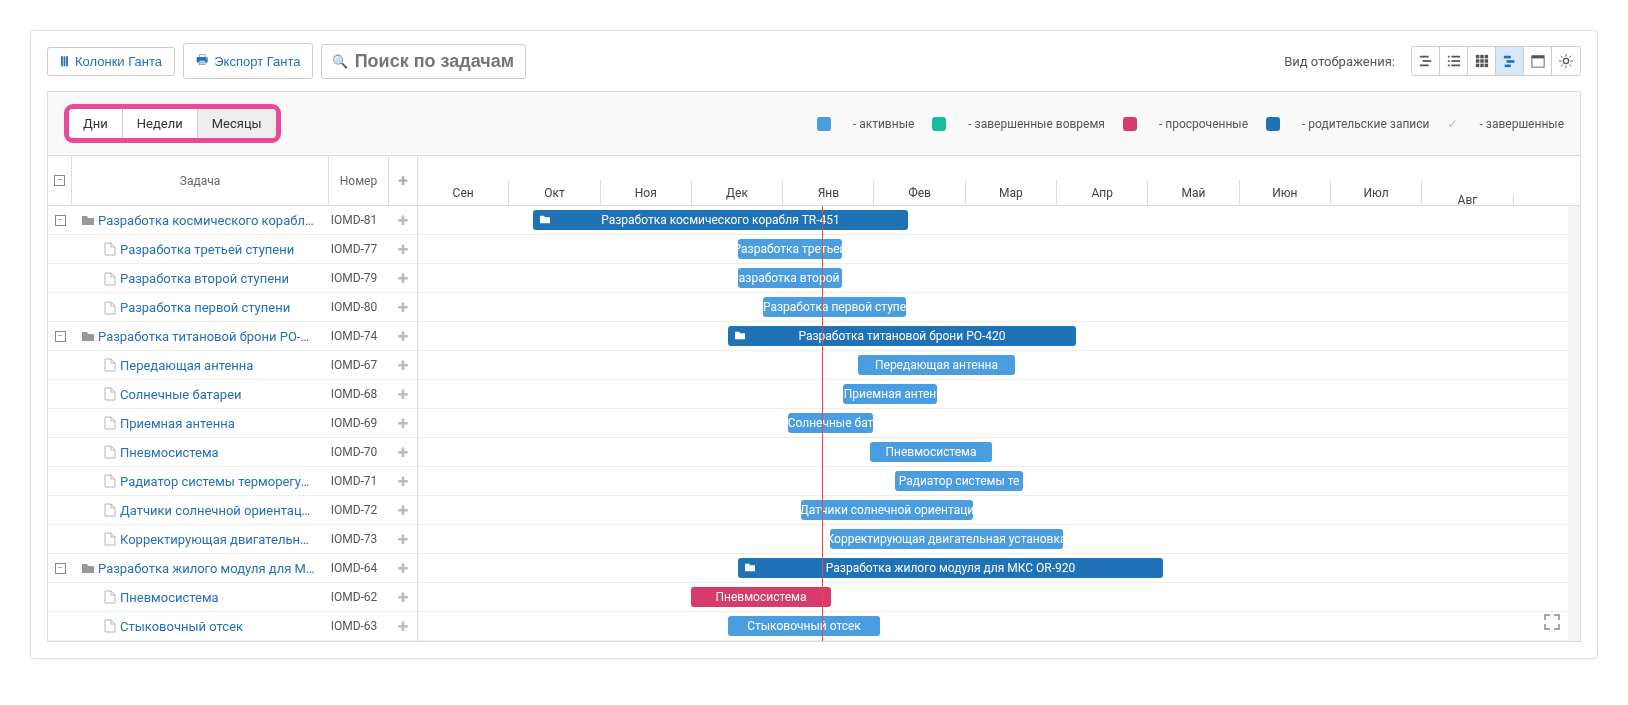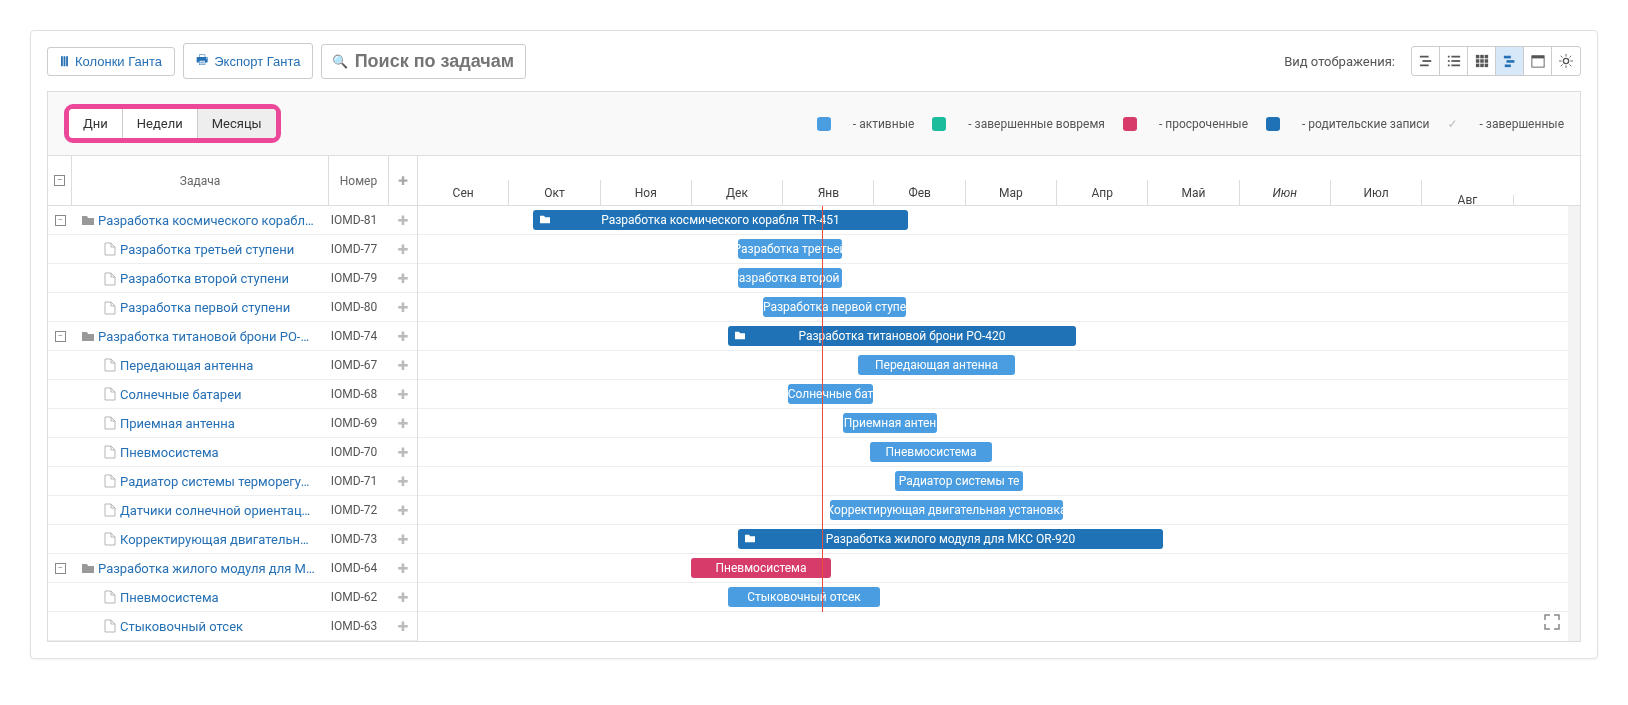--- a/index.html
+++ b/index.html
@@ -561,21 +561,21 @@
           <div class="month-row" id="month-row">
               <div class="month-cell" style="width: 91.3px;">Сен</div>
               <div class="month-cell" style="width: 91.3px;">Окт</div>
               <div class="month-cell" style="width: 91.3px;">Ноя</div>
               <div class="month-cell" style="width: 91.3px;">Дек</div>
               <div class="month-cell" style="width: 91.3px;">Янв</div>
               <div class="month-cell" style="width: 91.3px;">Фев</div>
               <div class="month-cell" style="width: 91.3px;">Мар</div>
               <div class="month-cell" style="width: 91.3px;">Апр</div>
               <div class="month-cell" style="width: 91.3px;">Май</div>
-              <div class="month-cell" style="width: 91.3px; font-style: italic;">Июн</div>
+              <div class="month-cell" style="width: 91.3px;">Июн</div>
               <div class="month-cell" style="width: 91.3px;">Июл</div>
               <div class="month-cell" style="width: 91.3px; margin-top: 15px;">Авг</div>
             </div>
         </div>
         <div class="chart-area" id="chart-area">
           <div class="today-line" id="today-line" style="left: 404px;"></div>
         <div class="chart-row">
               <div class="bar bar-parent" style="left: 115px; width: 375px; justify-content: center;">
                 <span style="position: absolute; left: 6px;"><svg width="12" height="10" viewBox="0 0 14 12">
                     <path d="M1 2h5l1 2h6v7H1z" fill="#fff"></path>
@@ -605,37 +605,42 @@
                   </svg></span>
                 <span>Разработка титановой брони РО-420</span>
               </div>
             </div>
             <div class="chart-row">
               <div class="bar bar-active" style="left: 440px; width: 157px; justify-content: center;">
                 <span>Передающая антенна</span>
               </div>
             </div>
             <div class="chart-row">
+              <div class="bar bar-active" style="left: 425px; width: 94px; justify-content: center;">
+                <span>Приемная антен</span>
+              </div>
+            </div>
+            <div class="chart-row">
               <div class="bar bar-active" style="left: 370px; width: 85px; justify-content: center;">
                 <span>Солнечные бат</span>
               </div>
             </div>
             <div class="chart-row">
-              <div class="bar bar-active" style="left: 425px; width: 94px; justify-content: center;">
-                <span>Приемная антен</span>
-              </div>
-            </div>
-            <div class="chart-row">
               <div class="bar bar-active" style="left: 452px; width: 122px; justify-content: center;">
                 <span>Пневмосистема</span>
               </div>
             </div>
             <div class="chart-row">
               <div class="bar bar-active" style="left: 477px; width: 128px; justify-content: center;">
                 <span>Радиатор системы те</span>
+              </div>
+            </div>
+            <div class="chart-row">
+              <div class="bar bar-active" style="left: 383px; width: 172px; justify-content: center;">
+                <span>Датчики солнечной ориентаци</span>
               </div>
             </div>
             <div class="chart-row">
               <div class="bar bar-active" style="left: 412px; width: 233px; justify-content: center;">
                 <span>Корректирующая двигательная установка</span>
               </div>
             </div>
             <div class="chart-row">
               <div class="bar bar-parent" style="left: 320px; width: 425px; justify-content: center;">
                 <span style="position: absolute; left: 6px;"><svg width="12" height="10" viewBox="0 0 14 12">

